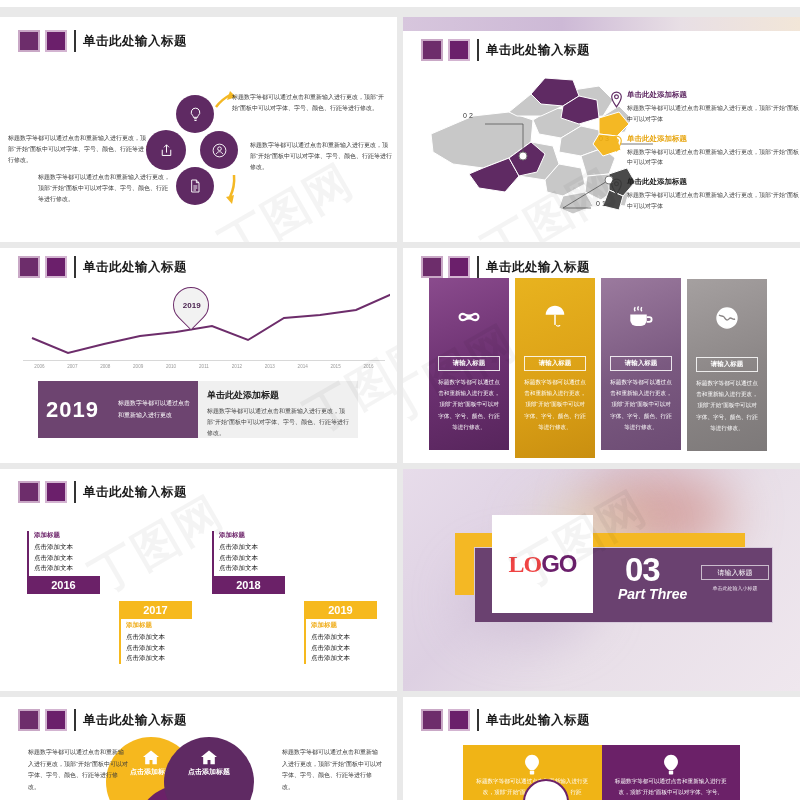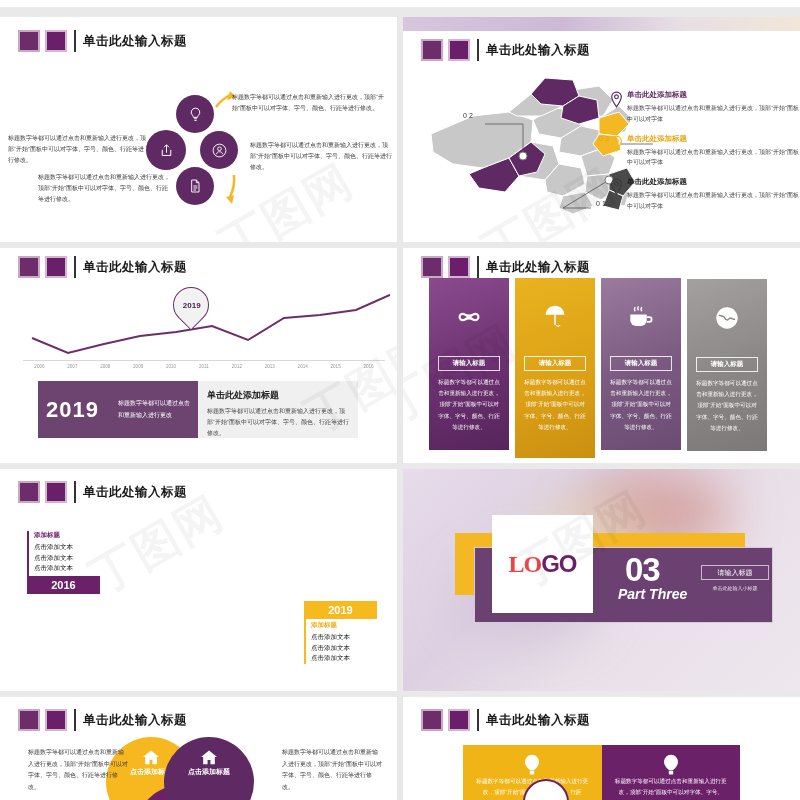--- a/index.html
+++ b/index.html
@@ -414,21 +414,39 @@
         <div class="col" style="left:13px;top:22px">
           <div class="blk up" style="border-color:#6b2168">
             <div class="bh" style="color:#6b2168">添加标题</div>
             <div class="bl">点击添加文本</div>
             <div class="bl">点击添加文本</div>
             <div class="bl">点击添加文本</div>
           </div>
           <div class="bar p">2016</div>
         </div>
 
-
+        <div class="col" style="left:105px;top:92px">
+          <div class="bar y">2017</div>
+          <div class="blk dn" style="border-color:#f6b91e">
+            <div class="bh" style="color:#f0ad1a">添加标题</div>
+            <div class="bl">点击添加文本</div>
+            <div class="bl">点击添加文本</div>
+            <div class="bl">点击添加文本</div>
+          </div>
+        </div>
+
+        <div class="col" style="left:198px;top:22px">
+          <div class="blk up" style="border-color:#6b2168">
+            <div class="bh" style="color:#6b2168">添加标题</div>
+            <div class="bl">点击添加文本</div>
+            <div class="bl">点击添加文本</div>
+            <div class="bl">点击添加文本</div>
+          </div>
+          <div class="bar p">2018</div>
+        </div>
 
         <div class="col" style="left:290px;top:92px">
           <div class="bar y">2019</div>
           <div class="blk dn" style="border-color:#f6b91e">
             <div class="bh" style="color:#f0ad1a">添加标题</div>
             <div class="bl">点击添加文本</div>
             <div class="bl">点击添加文本</div>
             <div class="bl">点击添加文本</div>
           </div>
         </div>

